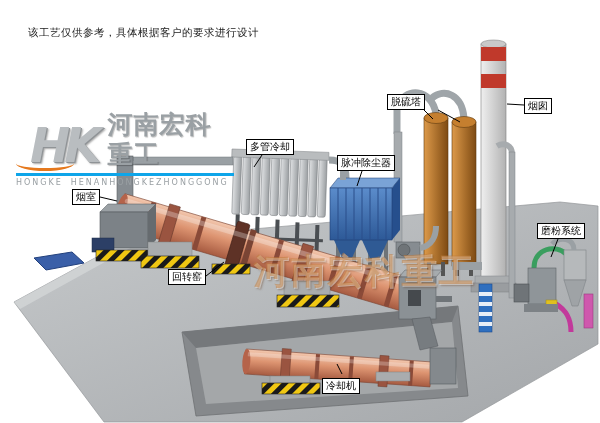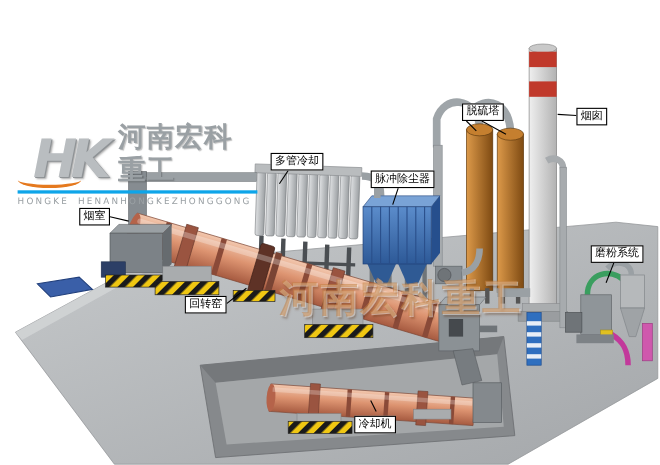--- a/index.html
+++ b/index.html
@@ -233,20 +233,21 @@
       <line x1="262" y1="155" x2="254" y2="167"></line>
       <line x1="362" y1="171" x2="357" y2="186"></line>
       <line x1="424" y1="110" x2="433" y2="119"></line>
       <line x1="438" y1="110" x2="460" y2="122"></line>
       <line x1="524" y1="105" x2="507" y2="104"></line>
       <line x1="558" y1="239" x2="551" y2="257"></line>
       <line x1="342" y1="374" x2="337" y2="364"></line>
     </g>
   </svg>
 
+  <div class="disclaimer">该工艺仅供参考，具体根据客户的要求进行设计</div>
 
   <div class="logo">
     <div class="logo-swoosh"></div>
     <div class="logo-row">
       <span class="logo-mono">HK</span>
       <span class="logo-cn">河南宏科重工</span>
     </div>
     <div class="logo-en">
       <span>HONGKE</span>
       <span>HENANHONGKEZHONGGONG</span>
@@ -254,18 +255,18 @@
   </div>
 
   <div class="watermark">
     <div class="wm-cn">河南宏科重工</div>
   </div>
 
   <div class="callout" style="left:72px;top:189px;">烟室</div>
   <div class="callout" style="left:168px;top:269px;">回转窑</div>
   <div class="callout" style="left:246px;top:139px;">多管冷却</div>
   <div class="callout" style="left:337px;top:155px;">脉冲除尘器</div>
-  <div class="callout" style="left:420px;top:94px;">脱硫塔</div>
+  <div class="callout" style="left:387px;top:94px;">脱硫塔</div>
   <div class="callout" style="left:524px;top:98px;">烟囱</div>
   <div class="callout" style="left:537px;top:223px;">磨粉系统</div>
   <div class="callout" style="left:322px;top:378px;text-align:center;">冷却机</div>
 
 </div>
 
 </body></html>

